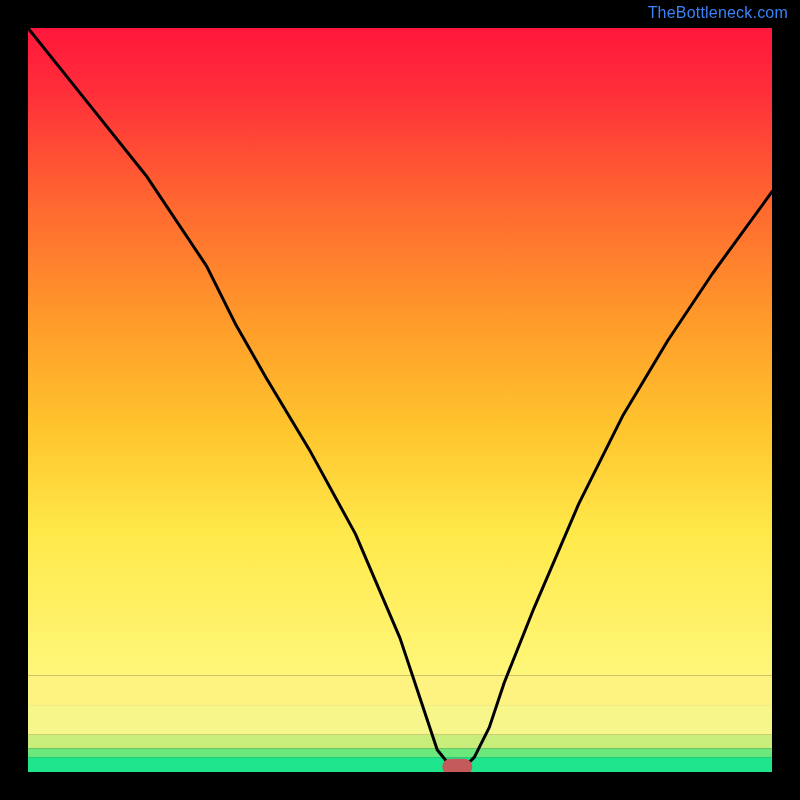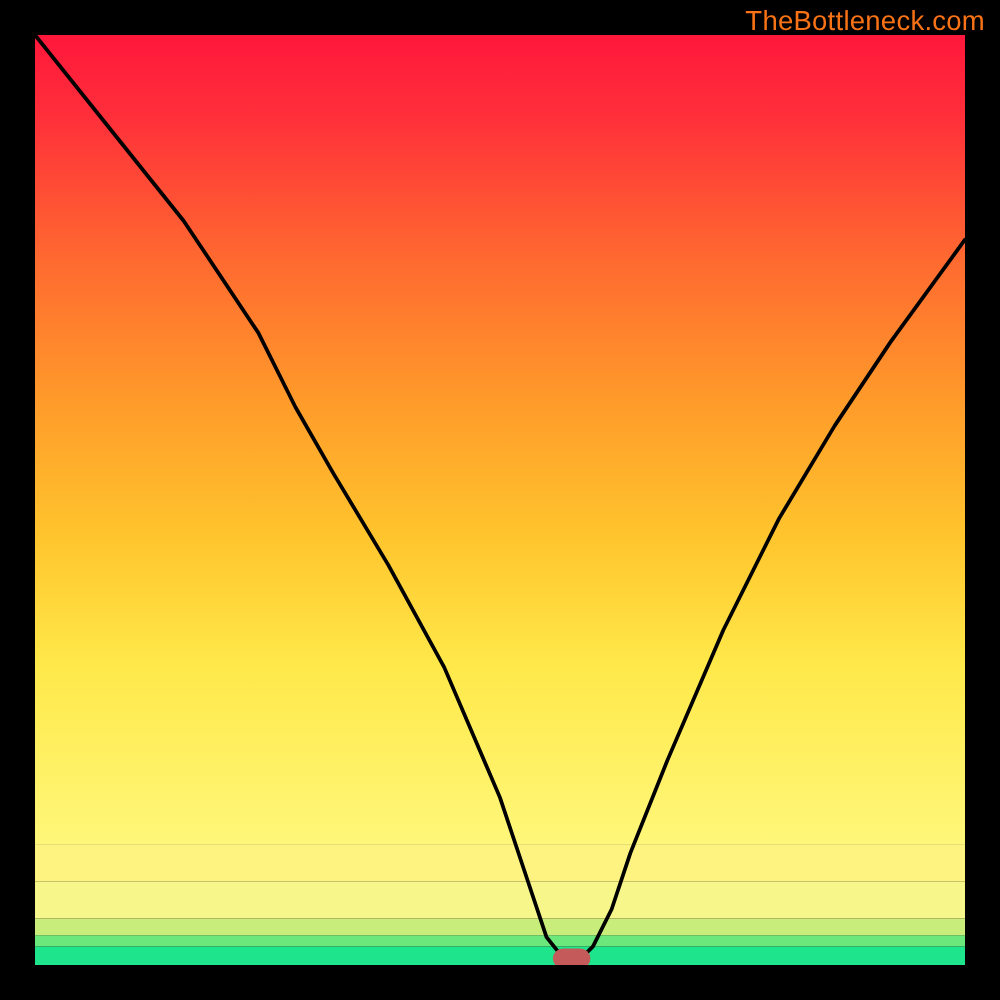--- a/index.html
+++ b/index.html
@@ -14,22 +14,22 @@
   .frame {
     position: relative;
     width: 800px;
     height: 800px;
     background: #000;
   }
   .watermark {
     position: absolute;
     top: 4px;
     right: 12px;
-    color: #f97316;
-    font-size: 22px;
+    color: #3b82f6;
+    font-size: 16px;
     font-weight: 500;
     letter-spacing: 0.2px;
     z-index: 5;
   }
   .plot {
     position: absolute;
     left: 28px;
     top: 28px;
     width: 744px;
     height: 744px;

